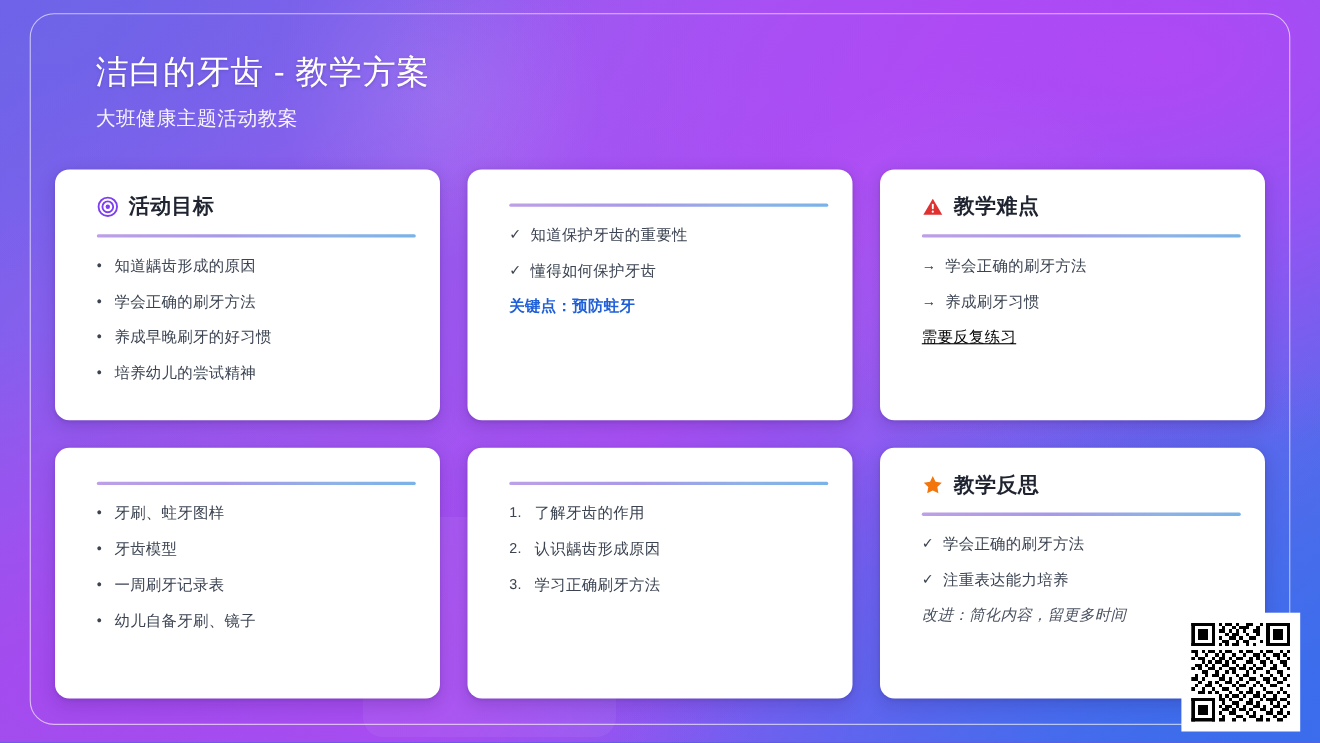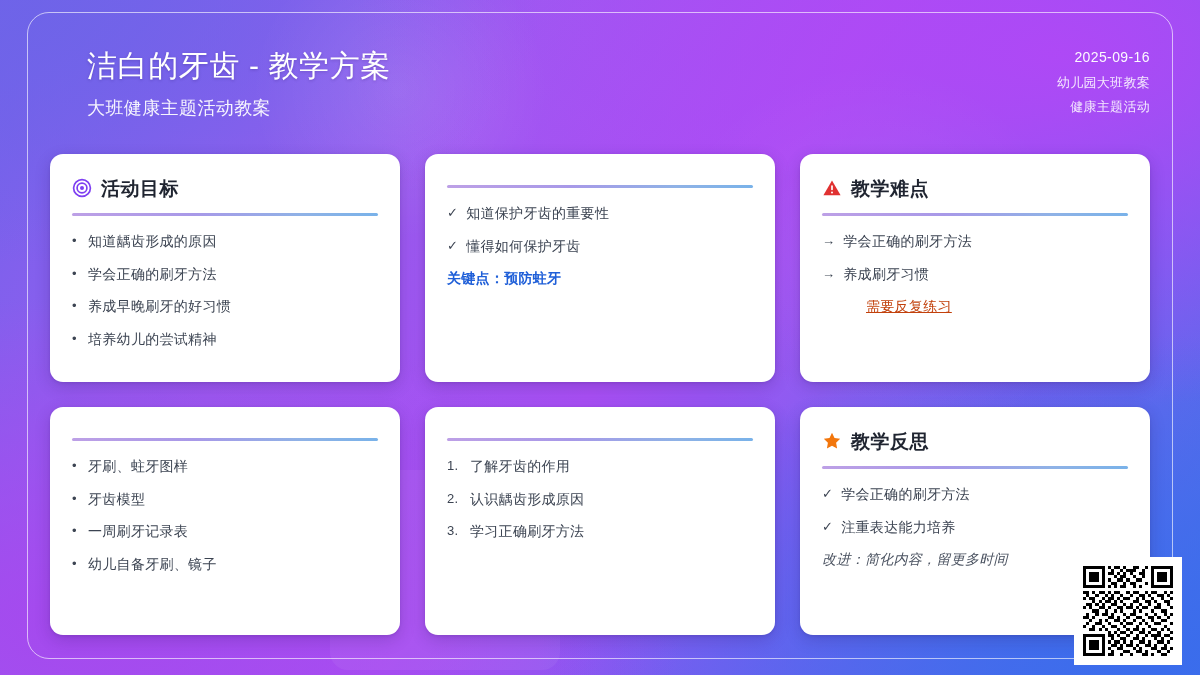--- a/index.html
+++ b/index.html
@@ -116,21 +116,21 @@
     display: grid;
     grid-template-columns: repeat(3, 1fr);
     grid-template-rows: 228px 228px;
     column-gap: 25px;
     row-gap: 25px;
   }
 
   .card {
     background: #ffffff;
     border-radius: 13px;
-    padding: 20px 22px 18px 22px;
+    padding: 20px 22px 18px 38px;
     box-shadow: 0 5px 16px rgba(40, 18, 90, 0.20), 0 1px 3px rgba(40,18,90,0.12);
     overflow: hidden;
     position: relative;
   }
 
   .card-head {
     display: flex;
     align-items: center;
     gap: 9px;
     height: 28px;
@@ -183,21 +183,21 @@
   .item-marker.num { min-width: 15px; }
   .item-text { flex: 1 1 auto; }
 
   .note {
     font-size: 14px;
     letter-spacing: 0.3px;
     line-height: 1.4;
     margin-top: 1px;
   }
   .note-highlight { color: #1f5fd8; font-weight: 700; }
-  .note-underline { color: #c2410c; text-decoration: underline; margin-left: 44px; }
+  .note-underline { color: #000000; text-decoration: underline; }
   .note-italic { color: #4a5260; font-style: italic; }
 
   
   .qr-panel {
     position: absolute;
     right: 18px;
     bottom: 10px;
     width: 108px;
     height: 108px;
     background: #ffffff;
@@ -215,25 +215,20 @@
 
   <div class="blob blob-a"></div>
   <div class="blob blob-b"></div>
   <div class="blob-c"></div>
   <div class="frame"></div>
 
   <div class="header">
     <div class="title-block">
       <div class="slide-title">洁白的牙齿 - 教学方案</div>
       <div class="slide-subtitle">大班健康主题活动教案</div>
-    </div>
-    <div class="meta-block">
-      <div class="meta-date">2025-09-16</div>
-      <div class="meta-line">幼儿园大班教案</div>
-      <div class="meta-line">健康主题活动</div>
     </div>
   </div>
 
   <div class="grid">
 
     <div class="card">
       <div class="card-head">
         <span class="card-icon">
           <svg viewBox="0 0 20 20" width="20" height="20">
             <circle cx="10" cy="10" r="8.4" fill="none" stroke="#7e3ff2" stroke-width="1.7"></circle>

